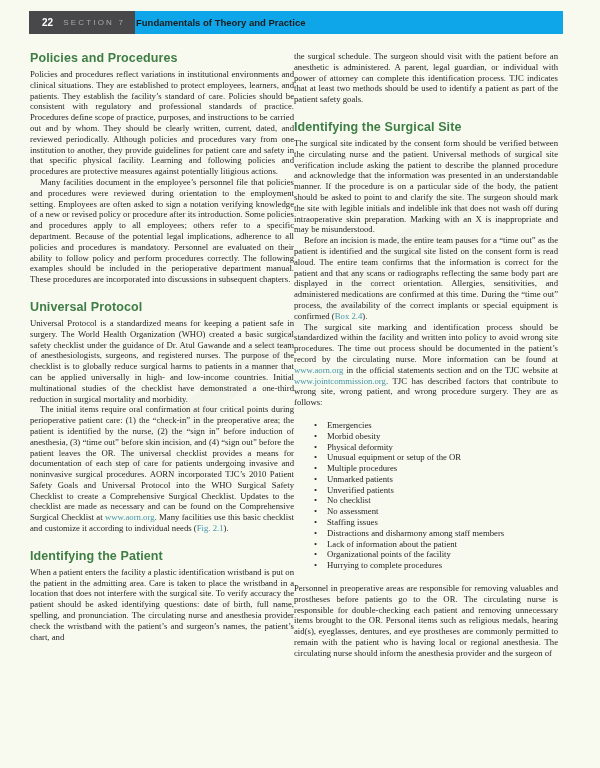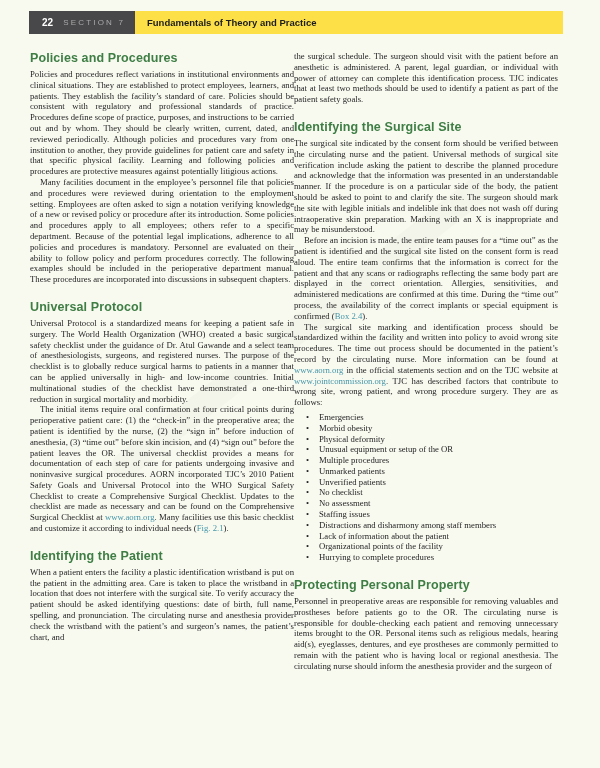--- a/index.html
+++ b/index.html
@@ -11,22 +11,22 @@
   
   .page-header{position:absolute;top:11px;left:0;right:0;height:23px;display:flex;}
   .folio-box{
     margin-left:29px;width:106px;background:#48484a;color:#ffffff;
     display:flex;align-items:center;padding-left:13px;box-sizing:border-box;
     font-family:"Liberation Sans", sans-serif;
   }
   .page-num{font-weight:bold;font-size:10px;}
   .section-label{margin-left:10px;font-size:8px;letter-spacing:2.2px;color:#a9a9ab;}
   .band{
-    width:428px;background:#fde047;display:flex;align-items:center;
-    padding-left:12px;box-sizing:border-box;
+    width:428px;background:#0ea5e9;display:flex;align-items:center;
+    padding-left:1px;box-sizing:border-box;
     font-family:"Liberation Sans", sans-serif;font-weight:bold;
     font-size:9.5px;color:#1c1c1c;
   }
   
   .columns{
     position:absolute;top:51px;left:30px;right:30px;
     display:flex;gap:0;
   }
   .col{width:264px;text-align:justify;}
   .sec-heading{
@@ -34,21 +34,21 @@
     font-size:12.5px;color:#3e7e44;margin:15px 0 4px 0;text-align:left;
     letter-spacing:0.1px;
   }
   .col .sec-heading:first-child{margin-top:0;}
   .body-para{
     margin:0;font-size:8.7px;line-height:10.8px;
   }
   .body-para.indent{text-indent:10px;}
   .inline-link{color:#4696a8;}
   .bullet-list{
-    margin:4px;padding:0;list-style:none;text-align:left;
+    margin:12px;padding:0;list-style:none;text-align:left;
     font-size:8.7px;line-height:10.8px;
   }
   .bullet-list li{padding-left:21px;position:relative;}
   .bullet-list li::before{
     content:"\2022";position:absolute;left:8px;top:0;font-size:8.7px;
   }
   
   .watermark{
     position:absolute;left:60px;top:300px;width:520px;height:26px;
     transform:rotate(-38deg);transform-origin:center;
@@ -96,19 +96,18 @@
           <li>Unmarked patients</li>
           <li>Unverified patients</li>
           <li>No checklist</li>
           <li>No assessment</li>
           <li>Staffing issues</li>
           <li>Distractions and disharmony among staff members</li>
           <li>Lack of information about the patient</li>
           <li>Organizational points of the facility</li>
           <li>Hurrying to complete procedures</li>
         </ul>
-        <h2 class="sec-heading">Protecting Personal Property</h2>
         <p class="body-para"><span>Personnel in preoperative areas are responsible for removing valuables and prostheses before patients go to the OR. The circulating nurse is responsible for double-checking each patient and removing unnecessary items brought to the OR. Personal items such as religious medals, hearing aid(s), eyeglasses, dentures, and eye prostheses are commonly permitted to remain with the patient who is having local or regional anesthesia. The circulating nurse should inform the anesthesia provider and the surgeon of</span></p>
       </div>
   </main>
 
   <div class="watermark"></div>
 </div>
 
 </body></html>

